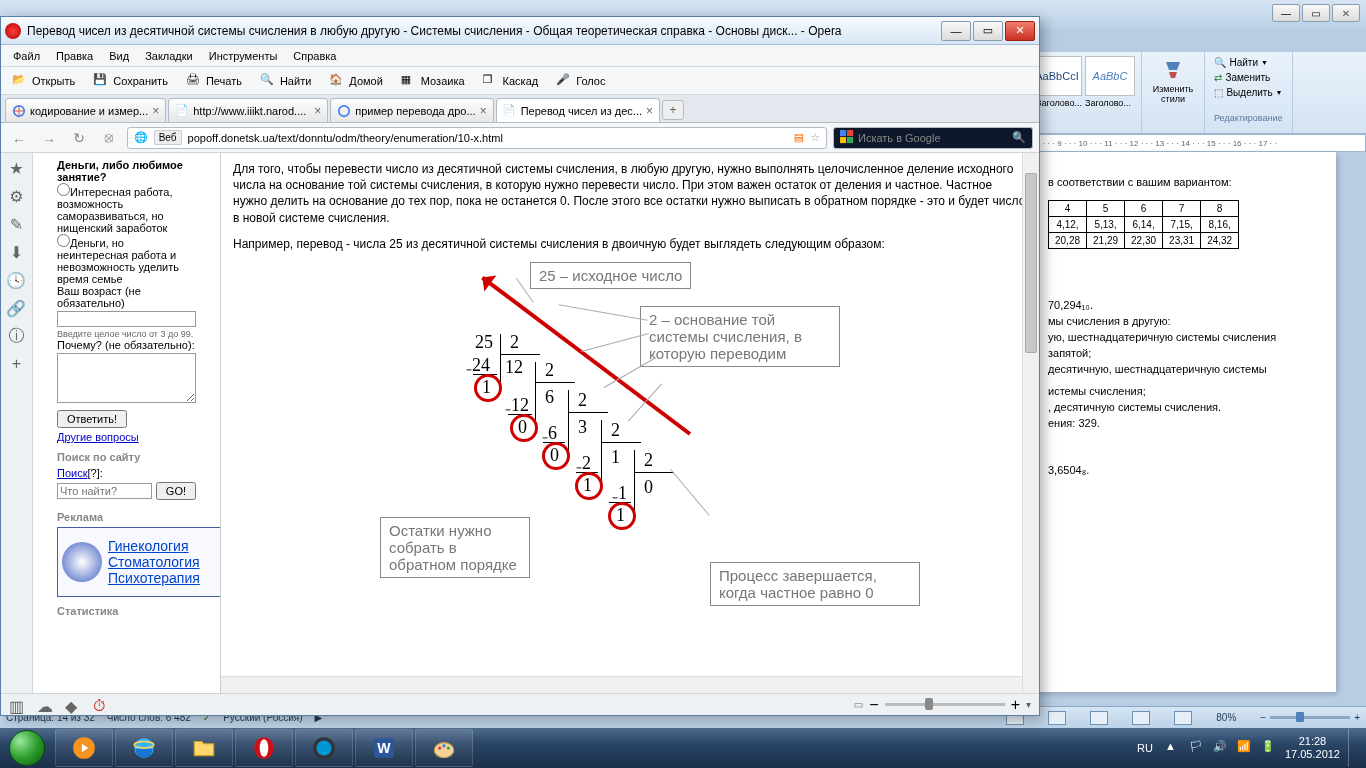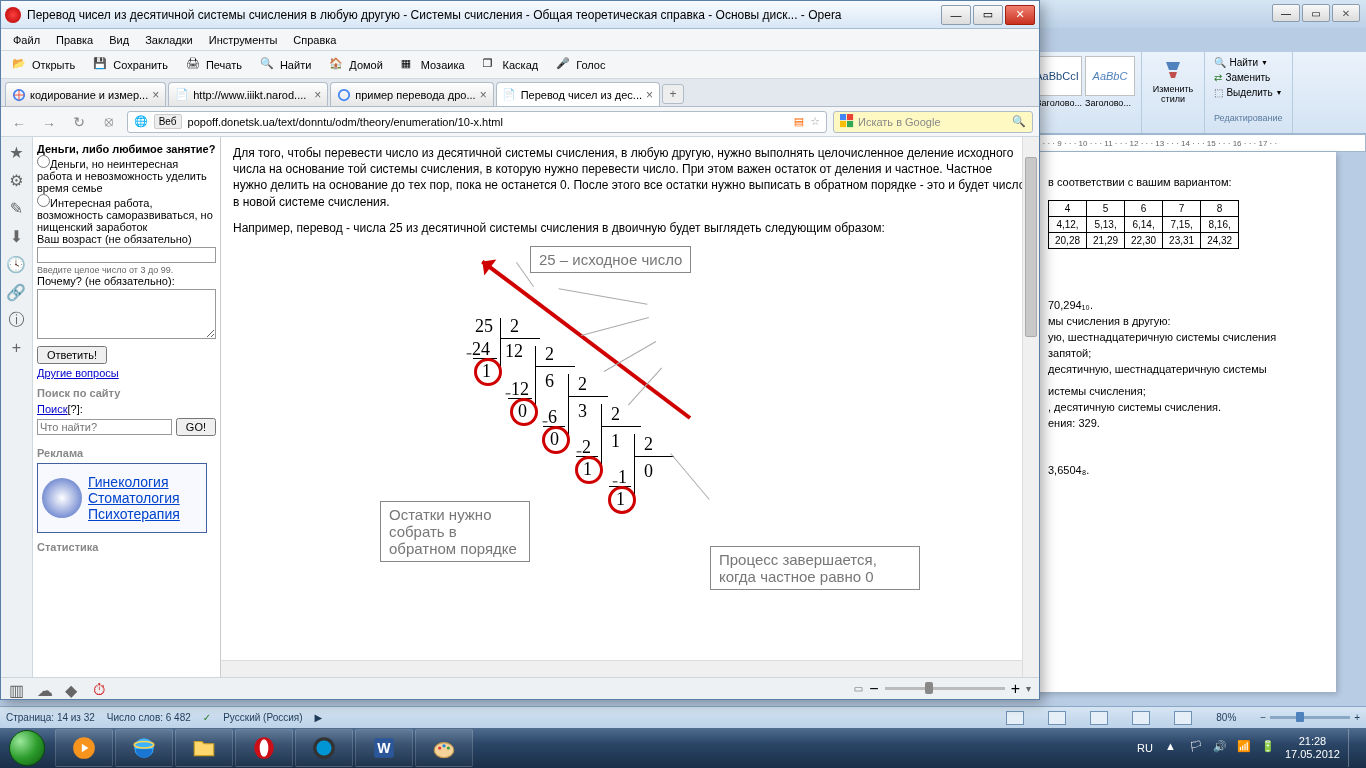--- a/index.html
+++ b/index.html
@@ -32,21 +32,21 @@
 .start-orb { width: 54px; height: 40px; display: flex; align-items: center; justify-content: center; }
 .start-orb .orb { width: 36px; height: 36px; border-radius: 50%; background: radial-gradient(circle at 30% 30%, #9be89b, #2e9e2e 50%, #0a5a0a); border: 1px solid #0a4a0a; }
 .task-item { width: 58px; height: 38px; margin: 1px; border: 1px solid rgba(255,255,255,0.15); border-radius: 2px; display: flex; align-items: center; justify-content: center; background: linear-gradient(rgba(255,255,255,0.12),rgba(255,255,255,0.02)); }
 .task-item svg, .task-item .ico { width: 26px; height: 26px; }
 .tray { margin-left: auto; height: 40px; display: flex; align-items: center; gap: 8px; padding: 0 8px; color: #fff; font-size: 11px; }
 .tray .lang { padding: 2px 4px; }
 .tray .clock { text-align: center; line-height: 13px; }
 .tray .tray-icon { width: 16px; height: 16px; }
 
 
-.opera { position: absolute; left: 0; top: 0; width: 1040px; height: 700px; background: #f2f2f2; border: 1px solid #5a7fa6; box-shadow: 4px 4px 12px rgba(0,0,0,0.3); display: flex; flex-direction: column; }
+.opera { position: absolute; left: 0; top: 16px; width: 1040px; height: 700px; background: #f2f2f2; border: 1px solid #5a7fa6; box-shadow: 4px 4px 12px rgba(0,0,0,0.3); display: flex; flex-direction: column; }
 .opera-title { height: 28px; background: linear-gradient(#f8fbff,#d7e6f5); display: flex; align-items: center; padding: 0 4px; border-bottom: 1px solid #a8bdd2; }
 .opera-title .icon-o { width: 16px; height: 16px; border-radius: 50%; background: radial-gradient(circle, #ff4040, #b00000); margin-right: 6px; }
 .opera-title .ttl { font-size: 12px; color: #000; flex: 1; white-space: nowrap; overflow: hidden; text-overflow: ellipsis; }
 .opera-title .winbtns { display: flex; gap: 2px; }
 .opera-title .winbtn { width: 30px; height: 20px; border: 1px solid #8a9db0; border-radius: 2px; display: flex; align-items: center; justify-content: center; font-size: 11px; background: linear-gradient(#f8f8f8,#dcdcdc); }
 .opera-title .winbtn.close { background: linear-gradient(#f08070,#c83020); color: #fff; border-color: #a02010; }
 
 .opera-menu { height: 22px; display: flex; align-items: center; padding: 0 6px; gap: 4px; font-size: 11px; background: #f4f6f8; border-bottom: 1px solid #d0d8e0; }
 .opera-menu span { padding: 2px 6px; }
 
@@ -59,27 +59,27 @@
 .opera-tab.active { background: #fff; }
 .opera-tab .fav { width: 14px; height: 14px; flex-shrink: 0; }
 .opera-tab .lbl { flex: 1; white-space: nowrap; overflow: hidden; text-overflow: ellipsis; }
 .opera-tab .x { font-size: 12px; color: #666; }
 .tab-add { width: 22px; height: 20px; border: 1px solid #b0bcc8; border-radius: 3px; display: flex; align-items: center; justify-content: center; font-size: 12px; color: #666; background: #eee; margin-bottom: 2px; }
 
 .opera-addr { height: 30px; display: flex; align-items: center; padding: 2px 6px; gap: 6px; background: #f4f6f8; border-bottom: 1px solid #cdd5dd; }
 .opera-addr .navbtn { width: 24px; height: 22px; display: flex; align-items: center; justify-content: center; color: #888; font-size: 14px; }
 .opera-addr .url-box { flex: 1; height: 22px; border: 1px solid #b0bcc8; background: #fff; border-radius: 3px; display: flex; align-items: center; padding: 0 6px; font-size: 11px; gap: 6px; }
 .opera-addr .url-box .badge { padding: 1px 4px; background: #eee; border: 1px solid #ccc; border-radius: 2px; font-size: 10px; }
-.opera-addr .search-box { width: 200px; height: 22px; border: 1px solid #b0bcc8; background: #fef9c3; border-radius: 3px; display: flex; align-items: center; padding: 0 6px; font-size: 11px; color: #888; gap: 4px; }
+.opera-addr .search-box { width: 200px; height: 22px; border: 1px solid #b0bcc8; background: #0f172a; border-radius: 3px; display: flex; align-items: center; padding: 0 6px; font-size: 11px; color: #888; gap: 4px; }
 
 .opera-content { flex: 1; display: flex; overflow: hidden; }
 .side-icons { width: 32px; background: #eef1f4; border-right: 1px solid #d0d8e0; display: flex; flex-direction: column; align-items: center; padding-top: 6px; gap: 10px; }
 .side-icons .sicon { width: 18px; height: 18px; color: #666; display: flex; align-items: center; justify-content: center; }
 
-.page-left { width: 188px; background: #fff; border-right: 1px solid #ccc; padding: 6px 4px; font-size: 11px; overflow: hidden; }
+.page-left { width: 188px; background: #fff; border-right: 1px solid #ccc; padding: 6px 24px; font-size: 11px; overflow: hidden; }
 .page-left b { font-weight: bold; }
 .page-left input[type=text] { width: 100%; border: 1px solid #999; font-size: 11px; padding: 1px 2px; margin: 2px 0; }
 .page-left textarea { width: 100%; height: 50px; border: 1px solid #999; font-size: 11px; margin: 2px 0; }
 .page-left button { font-size: 11px; padding: 1px 8px; margin: 3px 0; }
 .page-left a { color: #0000cc; text-decoration: underline; }
 .page-left .hdr { color: #888; font-weight: bold; margin: 8px 0 4px; }
 .page-left .small { font-size: 9px; color: #666; }
 .page-left .ad-box { width: 170px; height: 70px; border: 1px solid #4060a0; background: #f8f8ff; display: flex; align-items: center; padding: 4px; gap: 6px; }
 .page-left .ad-box .seal { width: 40px; height: 40px; border-radius: 50%; background: radial-gradient(#fff,#4060c0); }
 .page-left .ad-box .links div { color: #0044cc; font-size: 14px; text-decoration: underline; }
@@ -395,22 +395,22 @@
       <div class="sicon">⚙</div>
       <div class="sicon">✎</div>
       <div class="sicon">⬇</div>
       <div class="sicon">🕓</div>
       <div class="sicon">🔗</div>
       <div class="sicon">ⓘ</div>
       <div class="sicon">+</div>
     </div>
     <div class="page-left">
       <b>Деньги, либо любимое занятие?</b>
+      <div><input type="radio" style=""><span>Интересная работа, возможность саморазвиваться, но нищенский заработок</span></div>
       <div><input type="radio" style=""><span>Деньги, но неинтересная работа и невозможность уделить время семье</span></div>
-      <div><input type="radio" style=""><span>Интересная работа, возможность саморазвиваться, но нищенский заработок</span></div>
       <div>Ваш возраст (не обязательно)</div>
       <input type="text" style="">
       <div class="small">Введите целое число от 3 до 99.</div>
       <div>Почему? (не обязательно):</div>
       <textarea style=""></textarea>
       <button>Ответить!</button><br>
       <a href="#">Другие вопросы</a>
       <div class="hdr">Поиск по сайту</div>
       <a href="#">Поиск</a><span>[?]:</span>
       <div style="display:flex;gap:4px;align-items:center">
@@ -427,20 +427,21 @@
         </div>
       </div>
       <div class="hdr">Статистика</div>
     </div>
     <div class="page-main">
       <div class="para">Для того, чтобы перевести число из десятичной системы счисления, в любую другую, нужно выполнять целочисленное деление исходного числа на основание той системы счисления, в которую нужно перевести число. При этом важен остаток от деления и частное. Частное нужно делить на основание до тех пор, пока не останется 0. После этого все остатки нужно выписать в обратном порядке - это и будет число в новой системе счисления.</div>
       <div class="para">Например, перевод - числа 25 из десятичной системы счисления в двоичную будет выглядеть следующим образом:</div>
       <div class="diagram">
 
         <div class="dg-box" style="left:250px;top:0">25 – исходное число</div>
+        <div class="dg-box" style="left:360px;top:44px;width:200px">2 – основание той системы счисления, в которую переводим</div>
         <div class="dg-box" style="left:100px;top:255px;width:150px">Остатки нужно собрать в обратном порядке</div>
         <div class="dg-box" style="left:430px;top:300px;width:210px">Процесс завершается, когда частное равно 0</div>
 
         <div class="dg-num" style="left:195px;top:70px">25</div>
         <div class="dg-num" style="left:186px;top:90px">₋24</div>
         <div class="dg-line-h" style="left:193px;top:112px;width:24px"></div>
         <div class="dg-line-v" style="left:220px;top:72px;height:60px"></div>
         <div class="dg-line-h" style="left:220px;top:92px;width:40px"></div>
         <div class="dg-num" style="left:230px;top:70px">2</div>
         <div class="dg-num" style="left:225px;top:95px">12</div>

